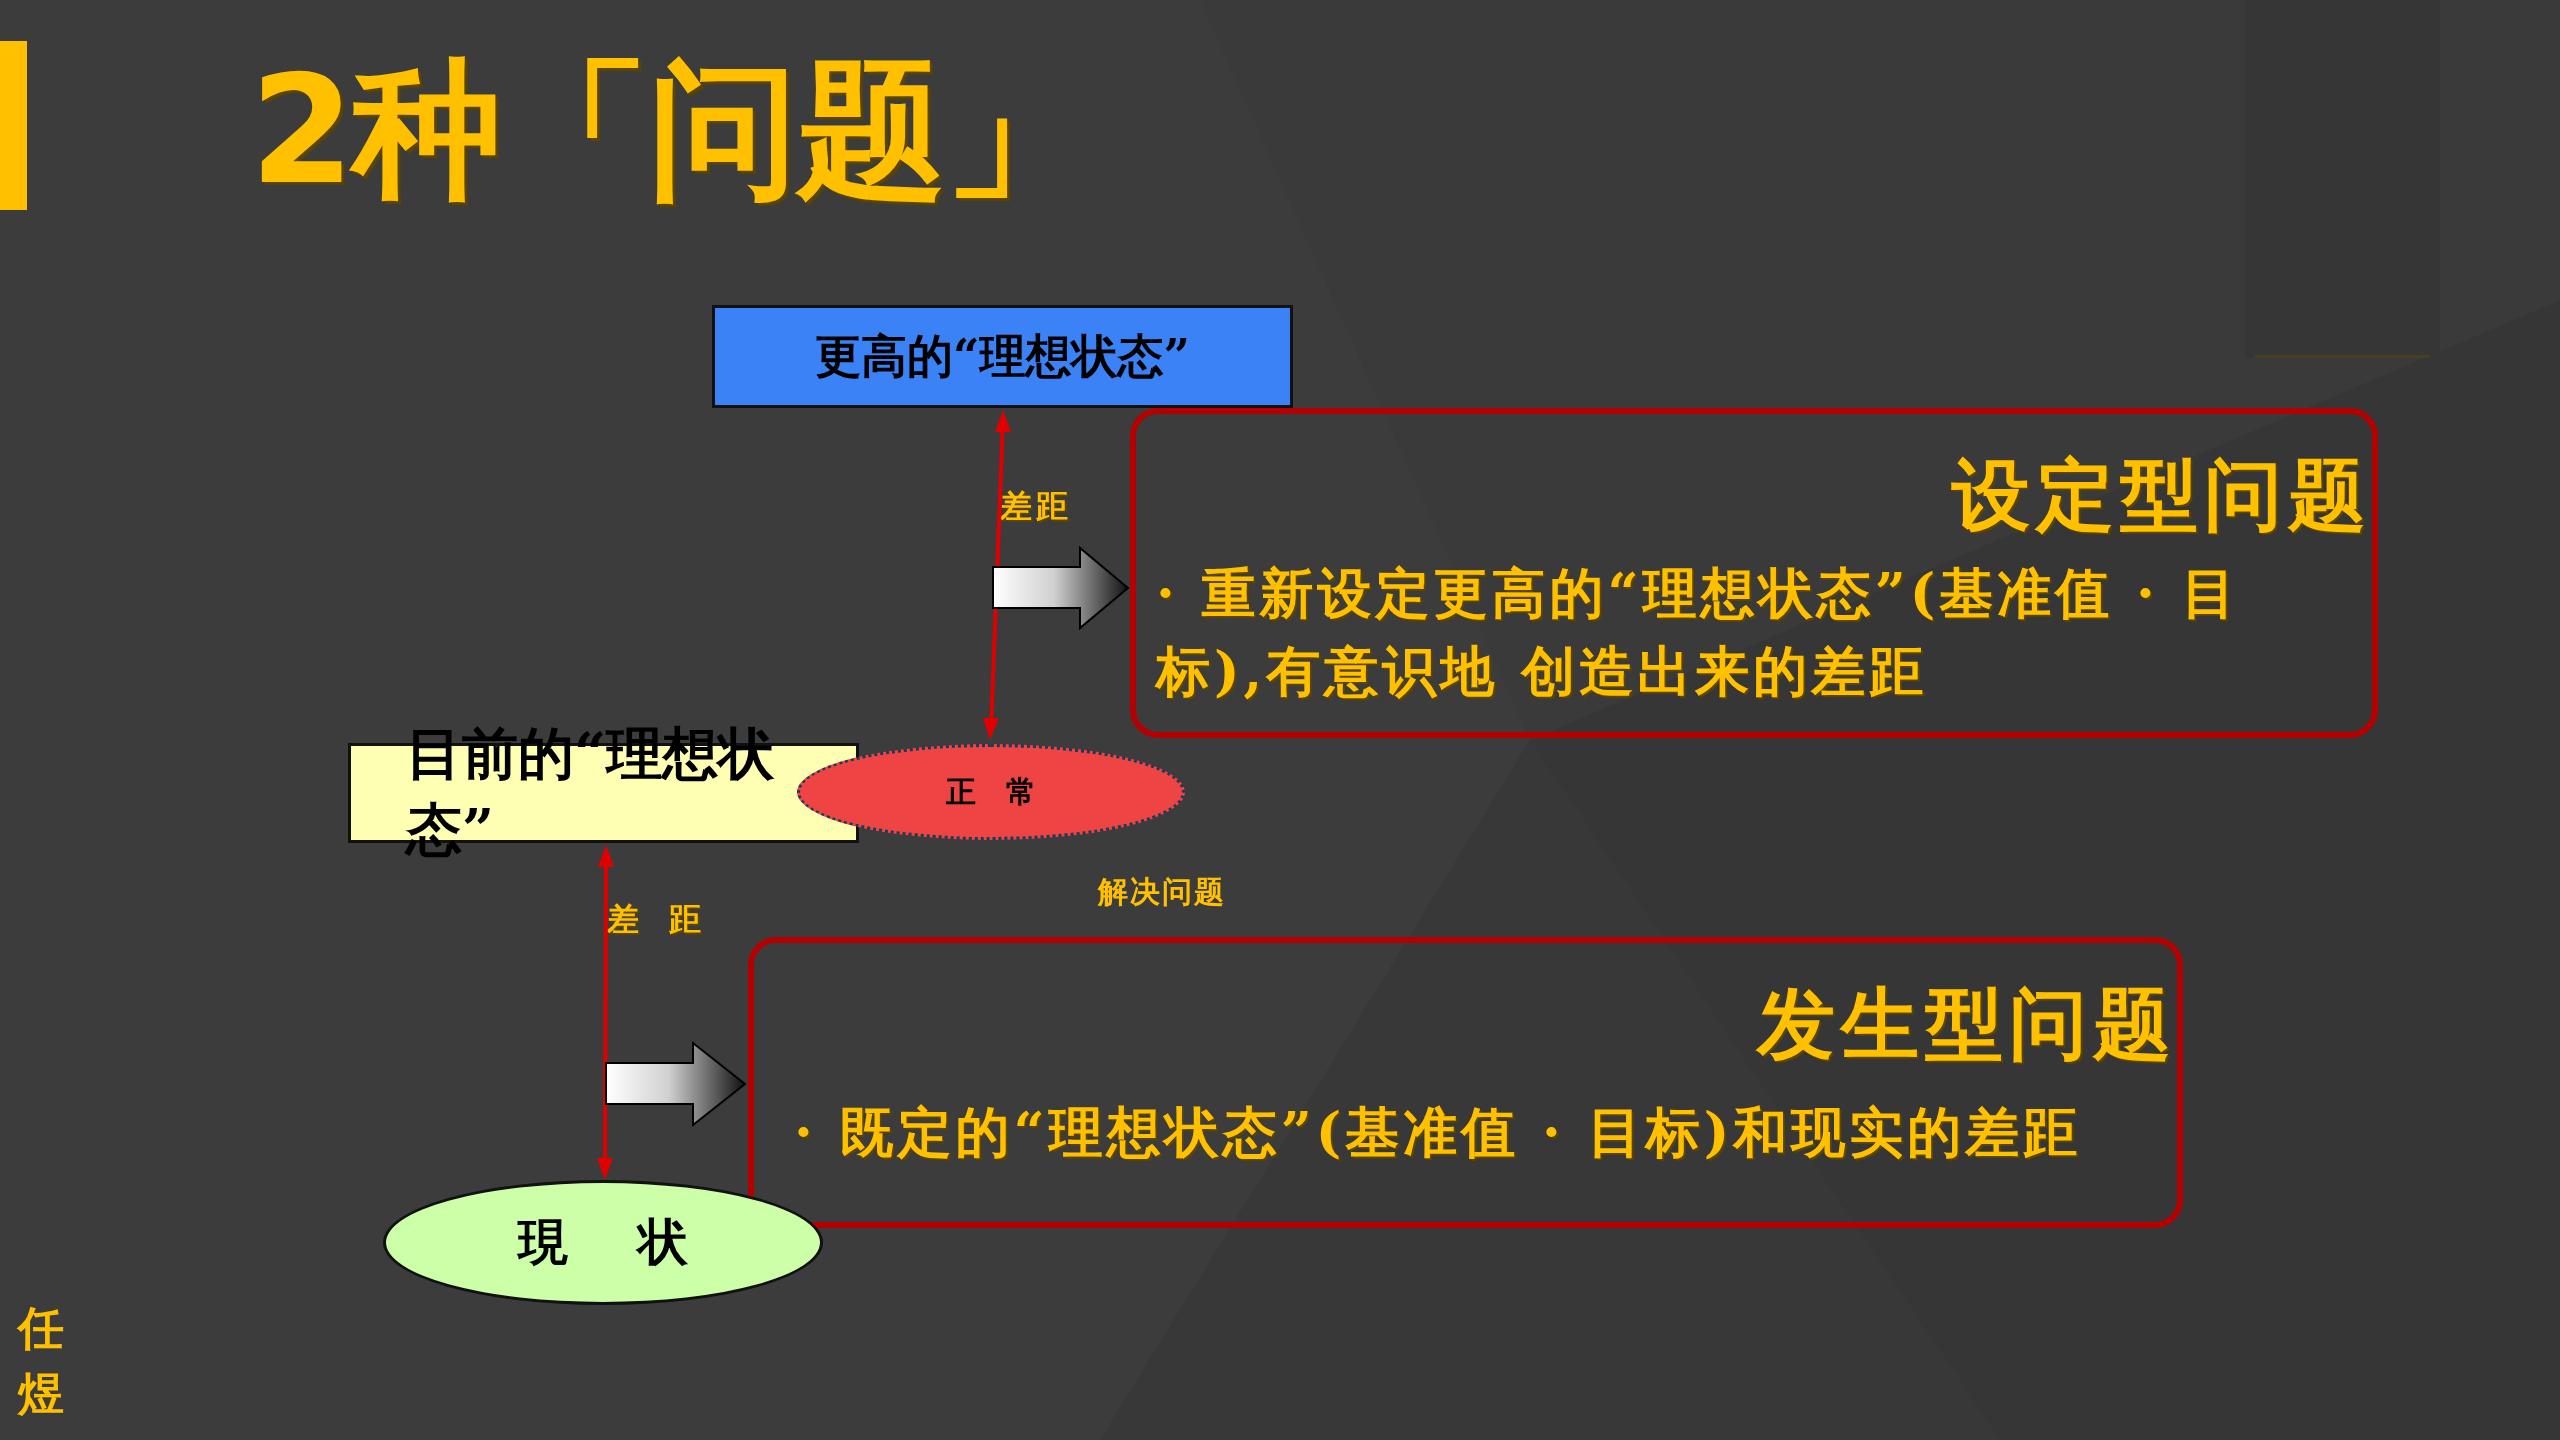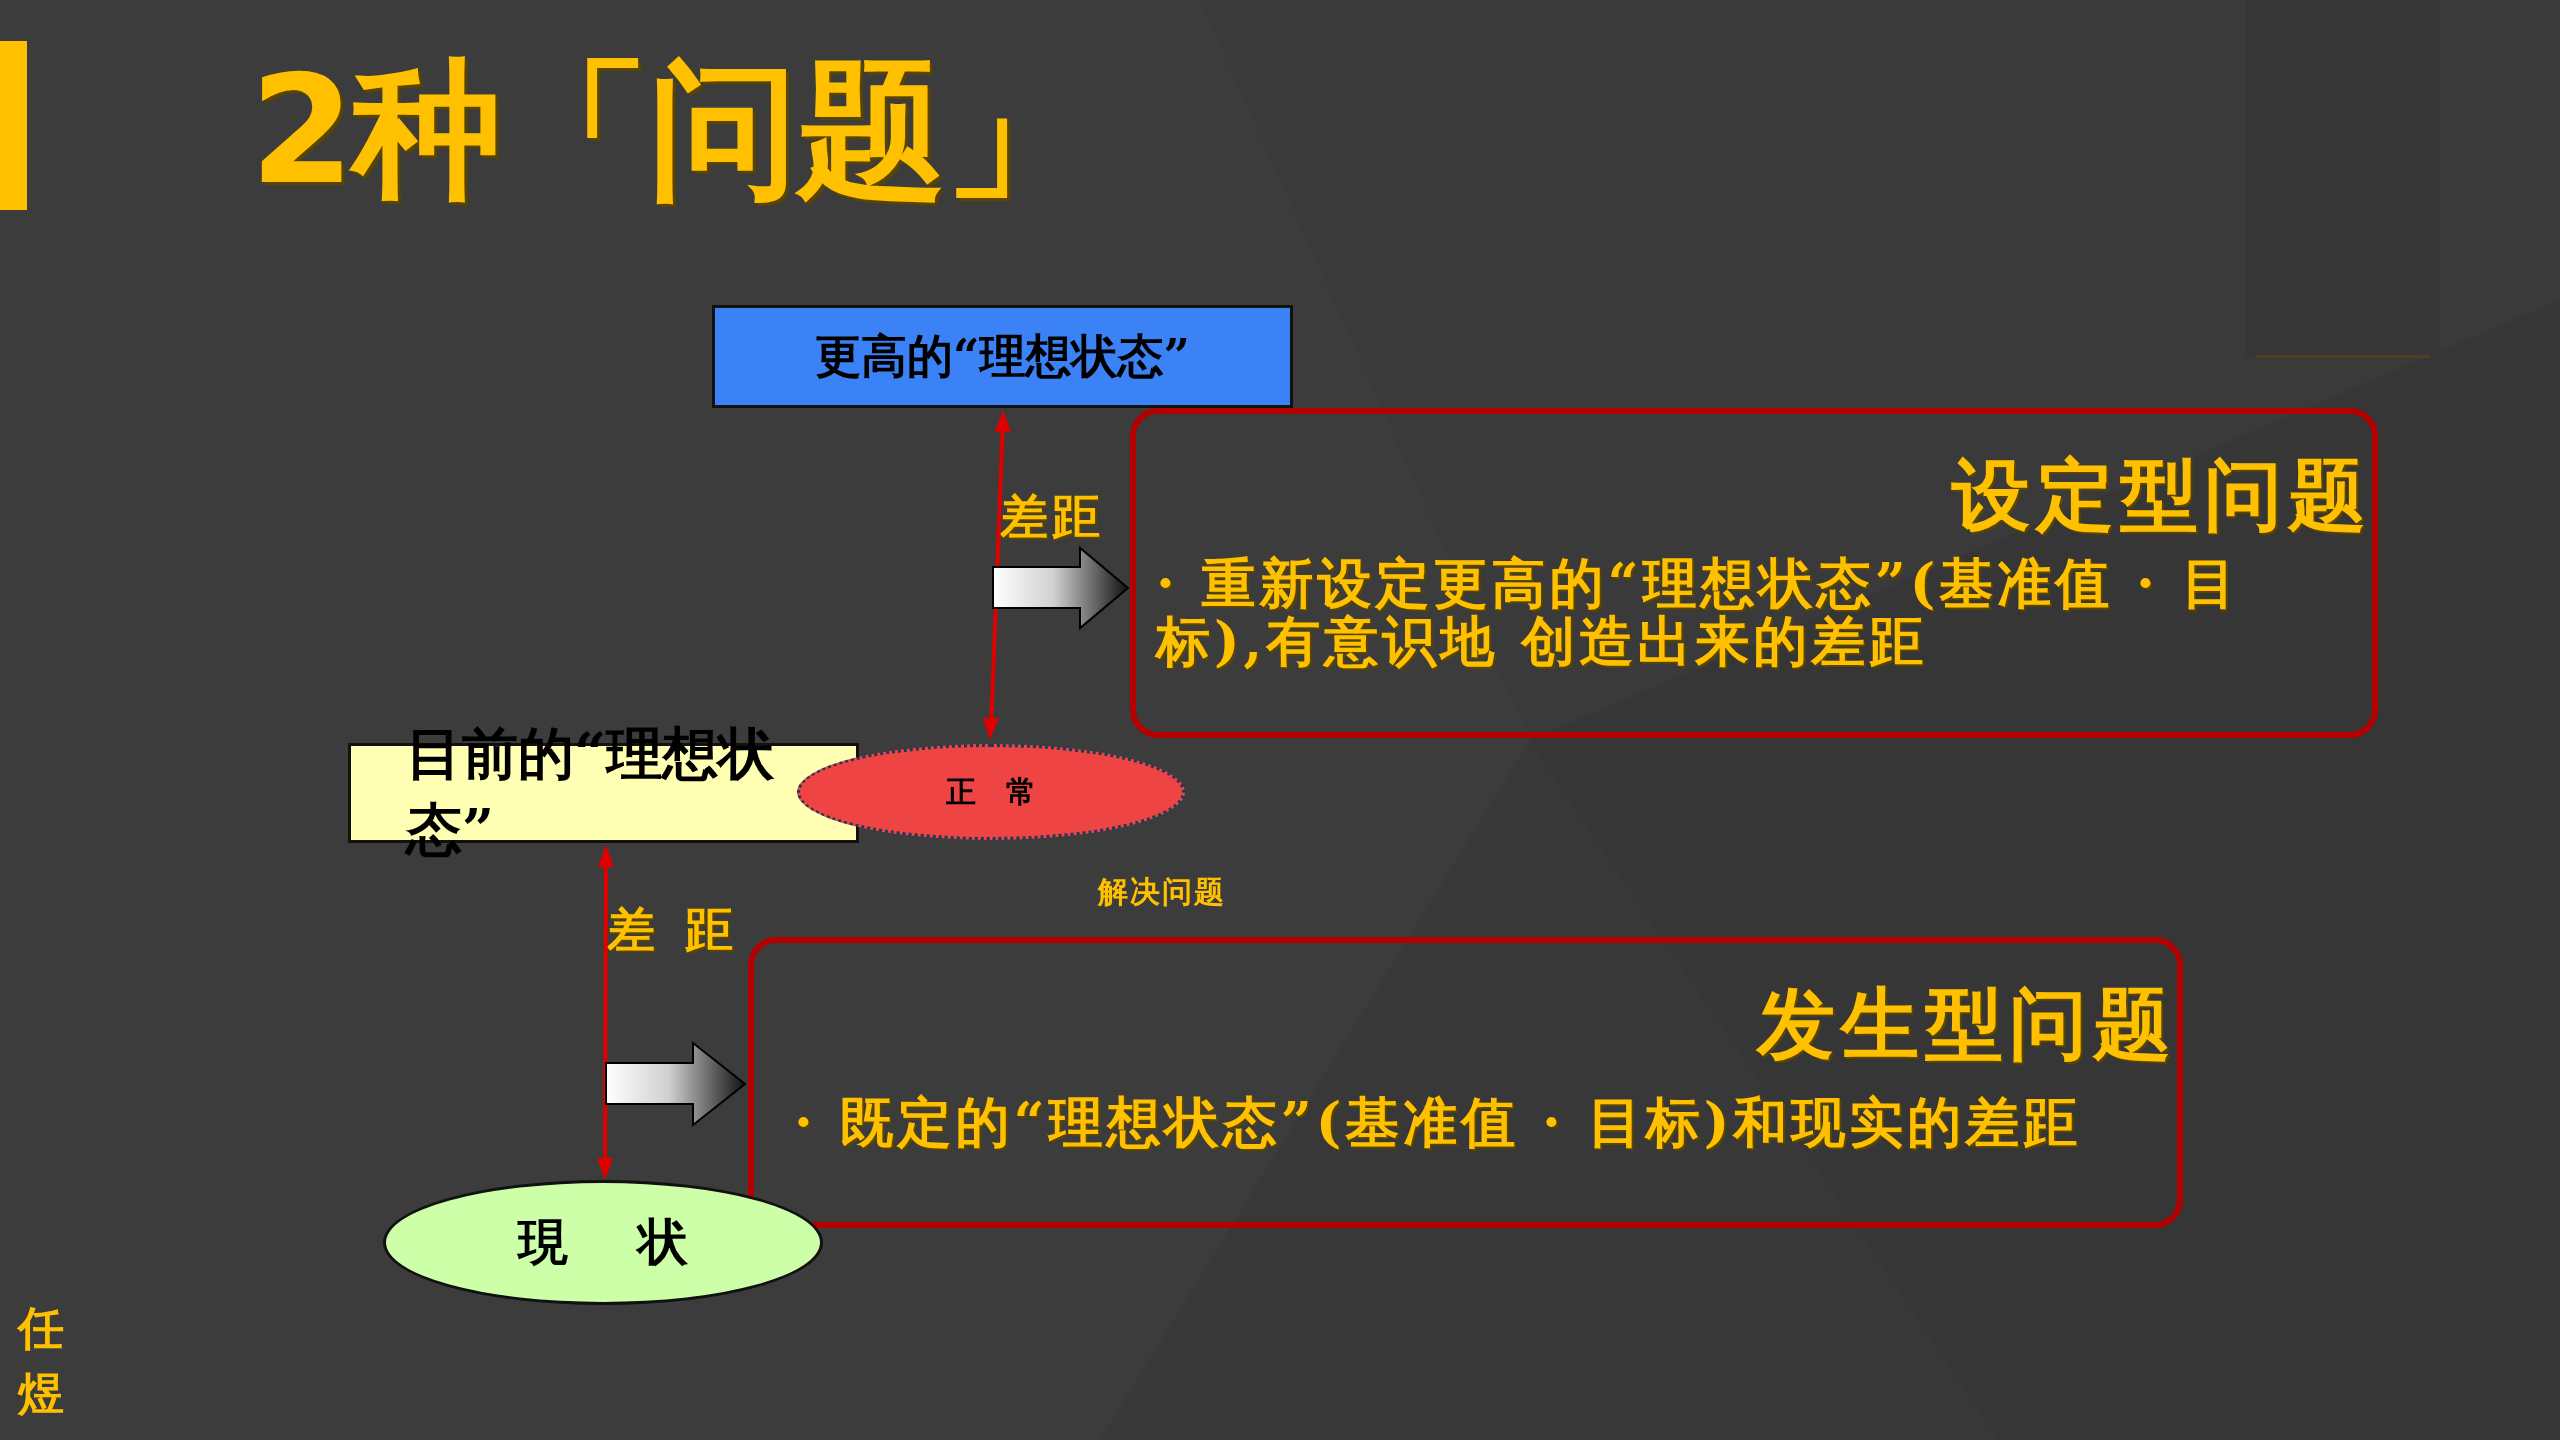--- a/index.html
+++ b/index.html
@@ -33,26 +33,26 @@
                     font-size: 50px; letter-spacing: 70px; padding-left: 70px; }
 
   .redbox { position: absolute; border: 6px solid #B40000; border-radius: 28px; box-sizing: border-box; z-index: 3; background: transparent; }
   .redbox-set { left: 1130px; top: 408px; width: 1248px; height: 330px; }
   .redbox-occur { left: 748px; top: 937px; width: 1435px; height: 291px; }
 
   .rb-title { position: absolute; left: 0; right: 0; text-align: right; color: #FFC000; font-weight: bold;
               font-family: "DejaVu Sans", "Liberation Sans", sans-serif; text-shadow: 2px 2px 0 #5a4500; }
   .redbox-set .rb-title { top: 30px; font-size: 78px; letter-spacing: 6px; }
   .redbox-occur .rb-title { top: 30px; font-size: 78px; letter-spacing: 6px; }
-  .rb-desc { position: absolute; color: #FFC000; font-weight: bold; font-size: 54px; line-height: 58px;
+  .rb-desc { position: absolute; color: #FFC000; font-weight: bold; font-size: 54px; line-height: 78px;
              text-shadow: 2px 2px 0 #5a4500; letter-spacing: 4px; }
   .redbox-set .rb-desc { left: 20px; right: 40px; top: 140px; }
   .redbox-occur .rb-desc { left: 40px; right: 42px; top: 150px; white-space: nowrap; }
 
-  .gap-label { position: absolute; color: #FFC000; font-weight: bold; font-size: 48px; z-index: 5;
+  .gap-label { position: absolute; color: #FFC000; font-weight: bold; font-size: 32px; z-index: 5;
                text-shadow: 2px 2px 0 #5a4500; }
   .gap-upper { left: 1000px; top: 485px; letter-spacing: 4px; }
   .gap-lower { left: 607px; top: 898px; letter-spacing: 30px; }
   .solve-label { position: absolute; left: 1098px; top: 872px; color: #FFC000; font-weight: bold; font-size: 30px;
                  letter-spacing: 2px; z-index: 5; }
   .author { position: absolute; left: 16px; top: 1295px; width: 50px; color: #FFC000; font-weight: bold;
             font-size: 46px; line-height: 66px; z-index: 5; text-align: center; }
   .overlay-svg { position: absolute; left: 0; top: 0; width: 2560px; height: 1440px; z-index: 6; pointer-events: none; }
   .overlay-svg * { pointer-events: auto; }
 </style>

